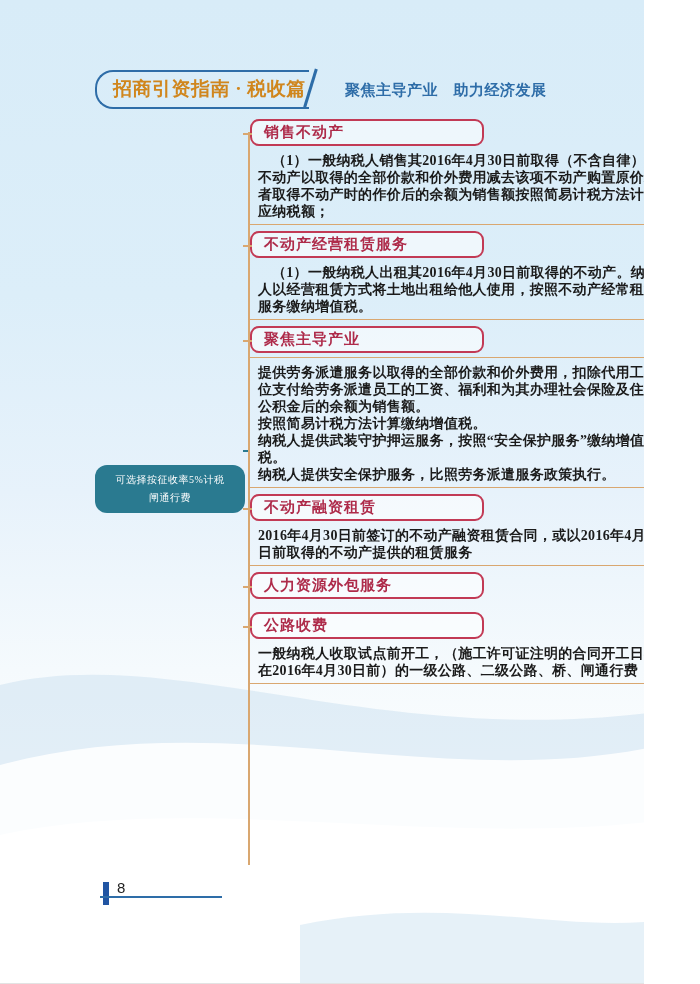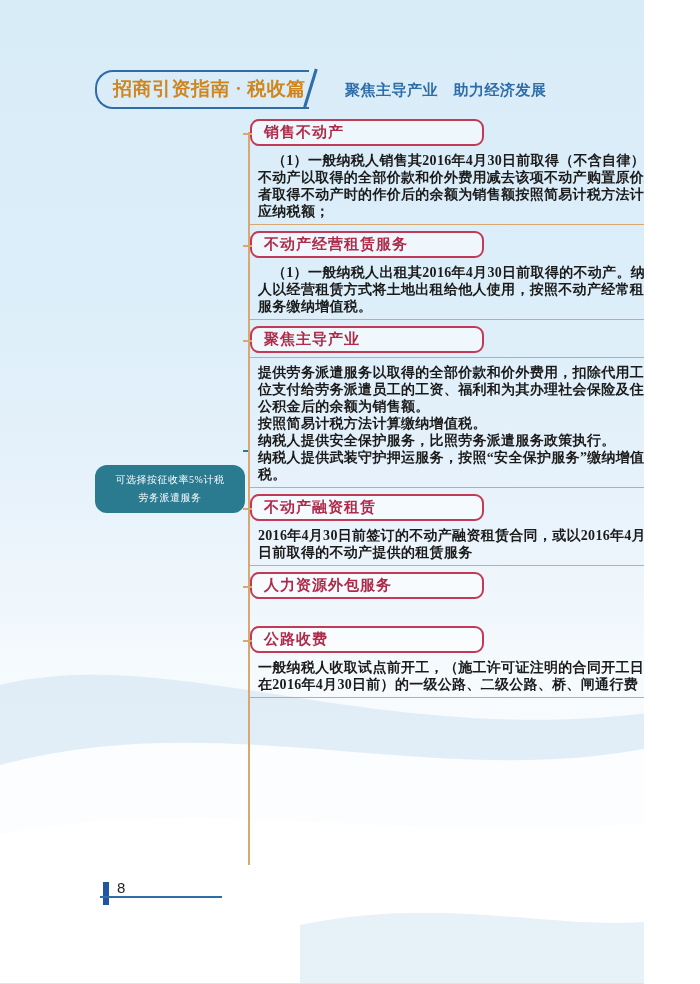--- a/index.html
+++ b/index.html
@@ -48,21 +48,21 @@
   }
   .sec-title-box::before{
     content:""; position:absolute; left:-9px; top:12px; width:9px; height:1.5px; background:#d9a770;
   }
   .sec-title{color:#ae2b4a; font-weight:bold; font-size:15px; letter-spacing:1px;}
   .sec-body{margin:6px 0 0 8px; width:408px; font-size:14px; line-height:17px;
     color:#1b1b1b; font-weight:bold; letter-spacing:.3px;}
   .sec-body p{margin:0;}
   .sec-body p.indent{text-indent:1em;}
   .sec-divider{margin:4px 0 6px -2px; width:420px; height:0; border-top:1.5px solid #d9a770;}
-  .sec.no-divider .sec-title-box{margin-bottom:27px;font-family:Liberation Mono, monospace;}
+  .sec.no-divider .sec-title-box{margin-bottom:13px;font-family:Liberation Mono, monospace;}
 
   
   .footer-bar{position:absolute; left:103px; top:882px; width:6px; height:23px; background:#2155a3;}
   .footer-num{position:absolute; left:117px; top:879px; font-family:"Liberation Sans","DejaVu Sans",sans-serif;
     font-size:15px; color:#222222;}
   .footer-line{position:absolute; left:100px; top:896px; width:122px; height:2px; background:#2e6da8;}
 </style>
 </head>
 <body>
 
@@ -76,21 +76,21 @@
 
   <div class="header">
     <div class="bracket"></div>
     <div class="header-title">招商引资指南 · 税收篇</div>
     <div class="slash"></div>
     <div class="slogan">聚焦主导产业　助力经济发展</div>
   </div>
 
   <div class="side-label">
     <span>可选择按征收率5%计税</span><br>
-    <span>劳务派遣服务</span>
+    <span>闸通行费</span>
   </div>
   <div class="side-connector"></div>
   <div class="vline"></div>
 
   <div class="content" id="sections">
   <section class="sec">
     <div class="sec-title-box">
       <span class="sec-title">销售不动产</span>
     </div>
     <div class="sec-body">
@@ -113,22 +113,22 @@
     <div class="sec-title-box">
       <span class="sec-title">聚焦主导产业</span>
     </div>
     <div class="sec-divider"></div>
   </section>
 
   <section class="sec">
     <div class="sec-body">
           <p>提供劳务派遣服务以取得的全部价款和价外费用，扣除代用工单位支付给劳务派遣员工的工资、福利和为其办理社会保险及住房公积金后的余额为销售额。</p>
           <p>按照简易计税方法计算缴纳增值税。</p>
+          <p>纳税人提供武装守护押运服务，按照“安全保护服务”缴纳增值税。</p>
           <p>纳税人提供安全保护服务，比照劳务派遣服务政策执行。</p>
-          <p>纳税人提供武装守护押运服务，按照“安全保护服务”缴纳增值税。</p>
         </div>
     <div class="sec-divider"></div>
   </section>
 
   <section class="sec">
     <div class="sec-title-box">
       <span class="sec-title">不动产融资租赁</span>
     </div>
     <div class="sec-body">
           <p>2016年4月30日前签订的不动产融资租赁合同，或以2016年4月30日前取得的不动产提供的租赁服务</p>

